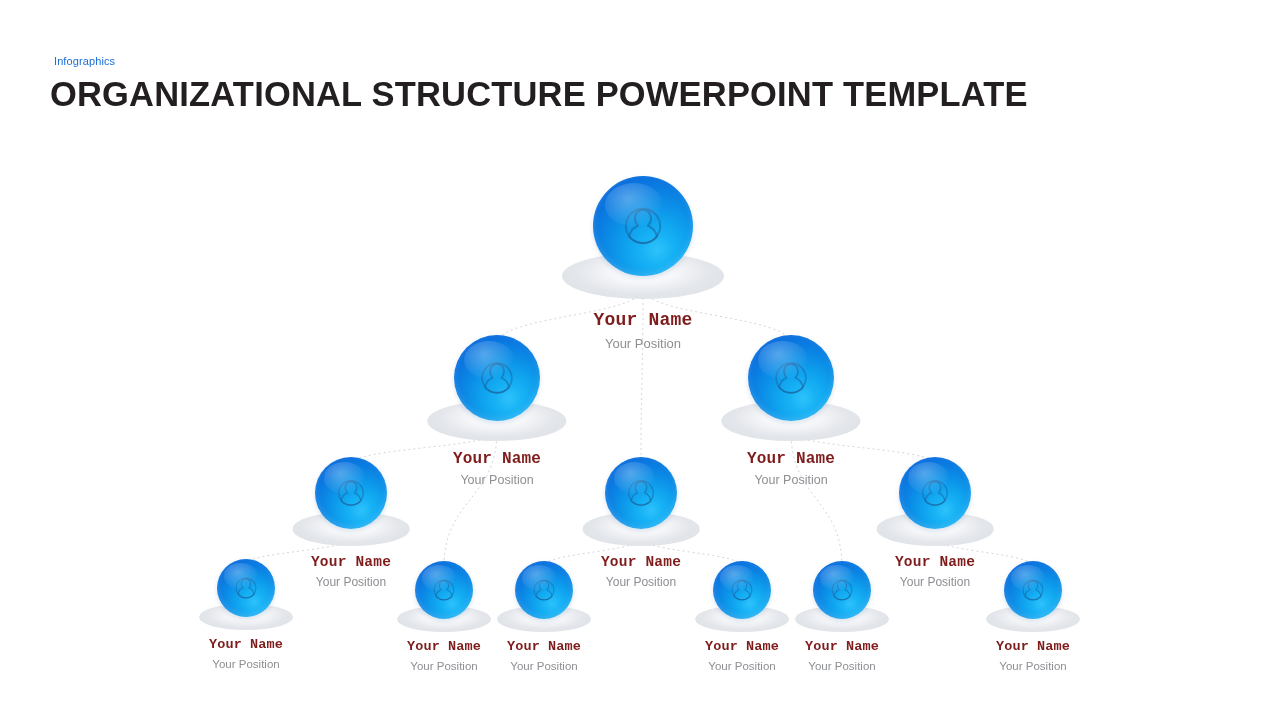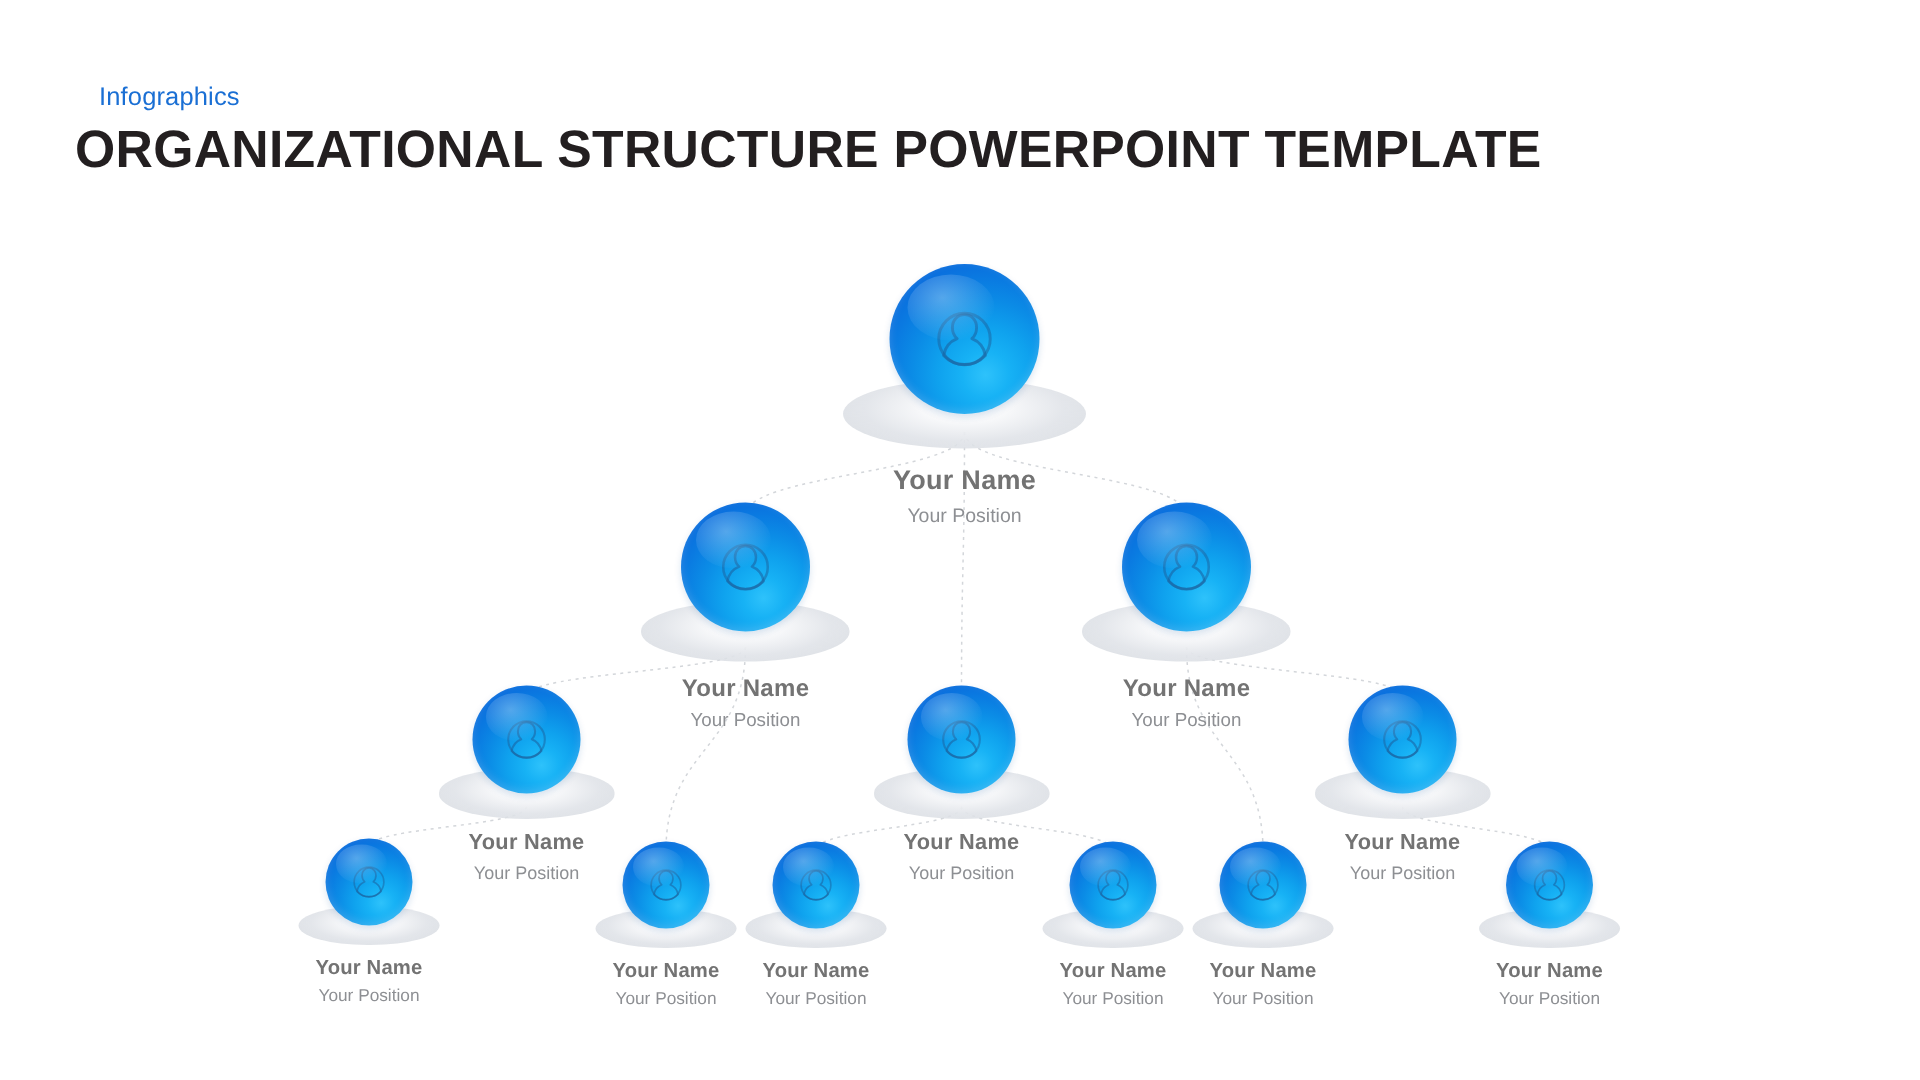--- a/index.html
+++ b/index.html
@@ -25,26 +25,26 @@
 
   
   #header {
     position: absolute;
     left: 50px;
     top: 56px;
     width: 1180px;
   }
   #eyebrow {
     font-family: "Liberation Sans", sans-serif;
-    font-size: 17px;
+    font-size: 11px;
     font-weight: 400;
     color: #1a6fd4;
     letter-spacing: 0.1px;
     line-height: 1;
-    margin: 0 0 9px 16px;
+    margin: 0 0 9px 4px;
     white-space: nowrap;
   }
   #slide-title {
     font-family: "Liberation Sans", sans-serif;
     font-size: 35px;
     font-weight: 700;
     color: #231f20;
     letter-spacing: 0.2px;
     line-height: 1.05;
     margin: 0;
@@ -133,23 +133,23 @@
   .person-icon {
     position: absolute;
     left: 50%;
     top: 50%;
     transform: translate(-50%, -50%);
     display: block;
   }
   .person-icon svg { display: block; }
 
   .node-name {
-    font-family: Liberation Sans, sans-serif;
+    font-family: Liberation Mono, monospace;
     font-weight: 700;
-    color: #737373;
+    color: #7f1d1d;
     line-height: 1.1;
   }
   .node-position {
     font-family: "Liberation Sans", sans-serif;
     font-weight: 400;
     color: #8d8f93;
     line-height: 1.1;
   }
 
   

